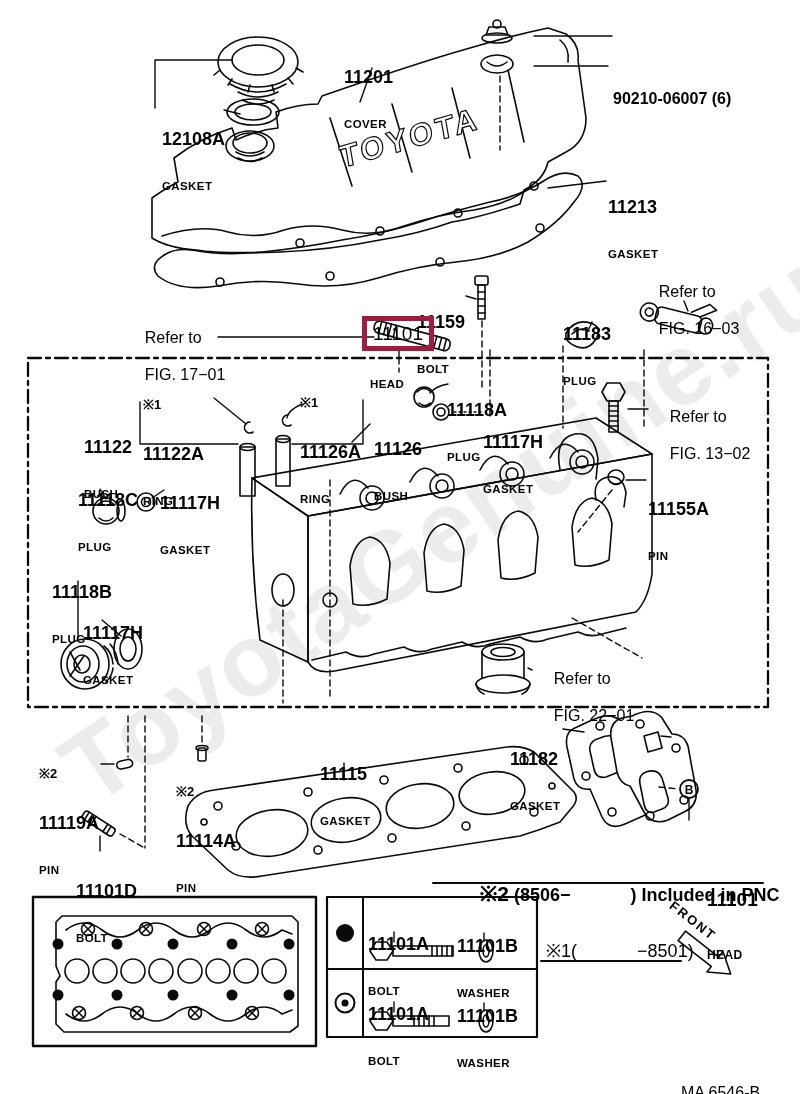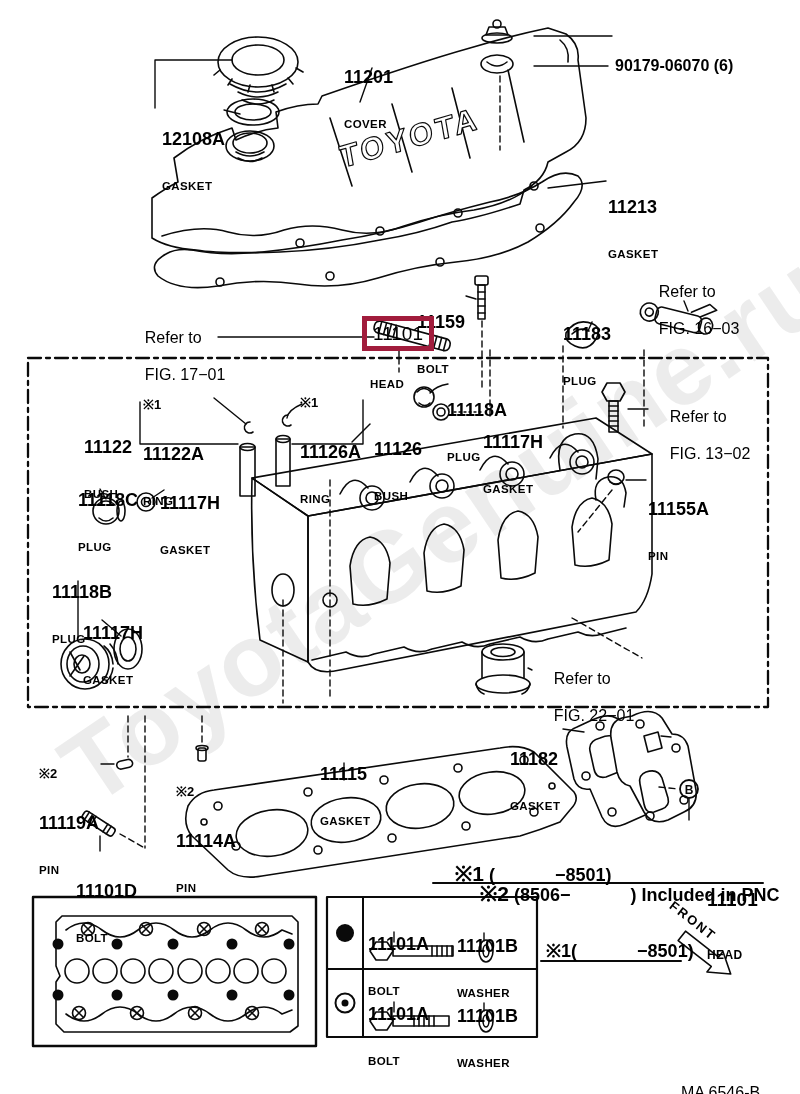--- a/index.html
+++ b/index.html
@@ -16,21 +16,21 @@
   .refer{position:absolute;line-height:1.15;font-weight:normal;font-size:16px;white-space:pre;z-index:3;}
   .hlbox{position:absolute;left:362px;top:316px;width:62px;height:25px;border:5px solid #a11c3c;
          z-index:5;display:flex;align-items:center;justify-content:center;background:transparent;}
   .hlbox .num{font-size:19px;}
   .fnote{position:absolute;white-space:pre;font-weight:bold;z-index:3;}
   .fnote .fmark{font-size:21px;}
   .fnote .ftext{font-size:18px;}
   .pnc{position:absolute;z-index:3;font-weight:bold;white-space:pre;}
   .pnc .num{font-size:19px;}
   .pnc .sub{font-size:12px;}
-  .tnote{position:absolute;font-weight:bold;font-size:18px;white-space:pre;z-index:3;}
+  .tnote{position:absolute;font-weight:normal;font-size:18px;white-space:pre;z-index:3;}
   .front{position:absolute;left:676px;top:898px;transform:rotate(38deg);transform-origin:0 0;
          font-weight:bold;font-size:13px;letter-spacing:2px;z-index:3;}
   .doccode{position:absolute;left:681px;top:1084px;font-weight:normal;font-size:16px;z-index:3;}
 </style>
 </head>
 <body>
 
 <div id="stage">
 
   <div id="wm">ToyotaGenuine.ru</div>
@@ -382,22 +382,22 @@
 
     <text x="689" y="794" text-anchor="middle" font-size="12" font-weight="bold" font-family="Liberation Sans, sans-serif" fill="#0a0a0a">B</text>
   </svg>
 
   <div class="lbl" style="left:162px;top:98px">
     <span class="num">12108A</span>
     <span class="sub">GASKET</span></div>
   <div class="lbl" style="left:344px;top:36px">
     <span class="num">11201</span>
     <span class="sub">COVER</span></div>
-  <div class="lbl" style="left:615px;top:26px">
-    <span class="num" style="font-size:16px">90179-06070 (6)</span></div>
+  <div class="lbl" style="left:613px;top:59px">
+    <span class="num" style="font-size:16px">90210-06007 (6)</span></div>
   <div class="lbl" style="left:608px;top:166px">
     <span class="num">11213</span>
     <span class="sub">GASKET</span></div>
 
   <div class="refer" style="left:127px;top:311px">
     <span>Refer to</span><br>
     <span>FIG. 17−01</span></div>
 
   <div class="lbl" style="left:417px;top:281px">
     <span class="num">11159</span>
@@ -477,22 +477,20 @@
   <div class="lbl" style="left:320px;top:733px">
     <span class="num">11115</span>
     <span class="sub">GASKET</span></div>
   <div class="lbl" style="left:510px;top:718px">
     <span class="num">11182</span>
     <span class="sub">GASKET</span></div>
   <div class="lbl" style="left:76px;top:850px">
     <span class="num">11101D</span>
     <span class="sub">BOLT</span></div>
 
-  <div class="fnote" style="left:437px;top:841px">
-    <span class="fmark">※1</span><span class="ftext"> (            −8501)</span></div>
   <div class="fnote" style="left:462px;top:861px">
     <span class="fmark">※2</span><span class="ftext"> (8506−            ) Included in PNC</span></div>
   <div class="pnc" style="left:707px;top:853px">
     <span class="num">11101</span>
     <span class="sub">HEAD</span></div>
 
   <div class="lbl" style="left:368px;top:903px">
     <span class="num">11101A</span>
     <span class="sub">BOLT</span></div>
   <div class="lbl" style="left:457px;top:905px">

